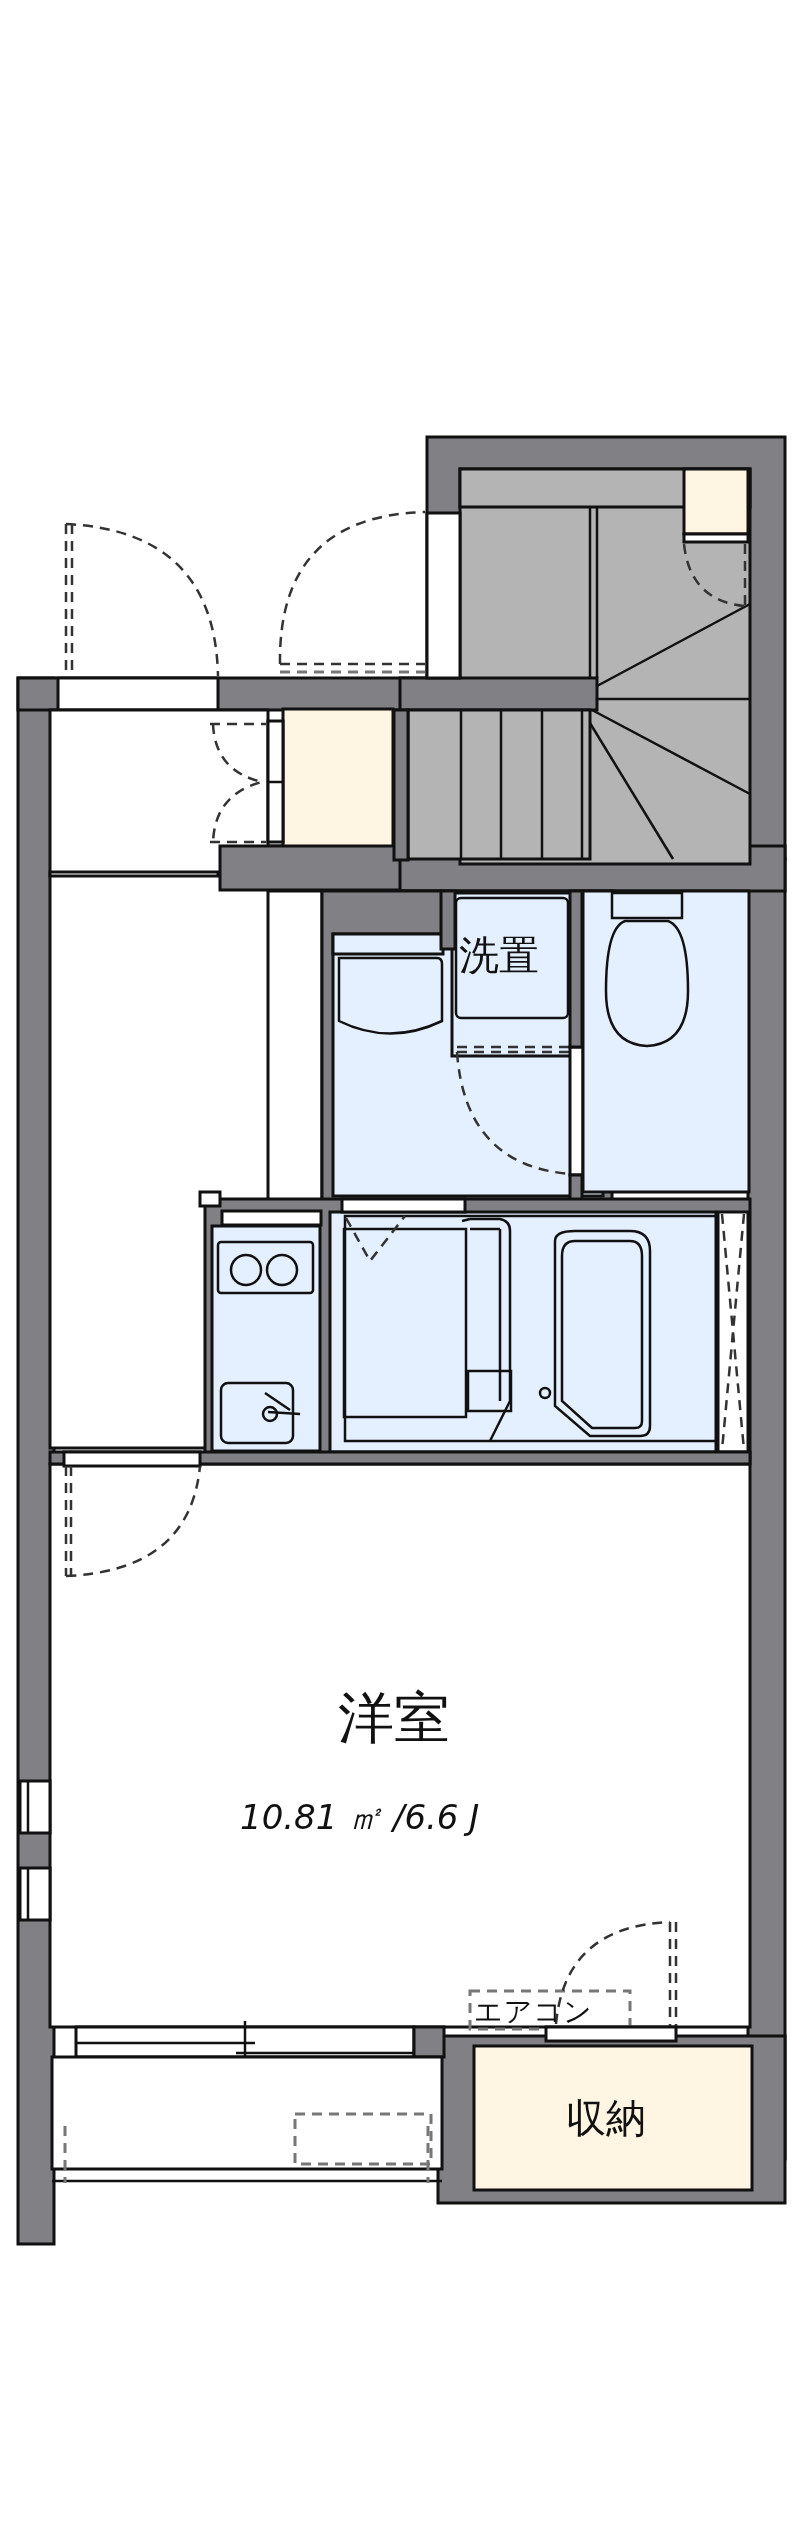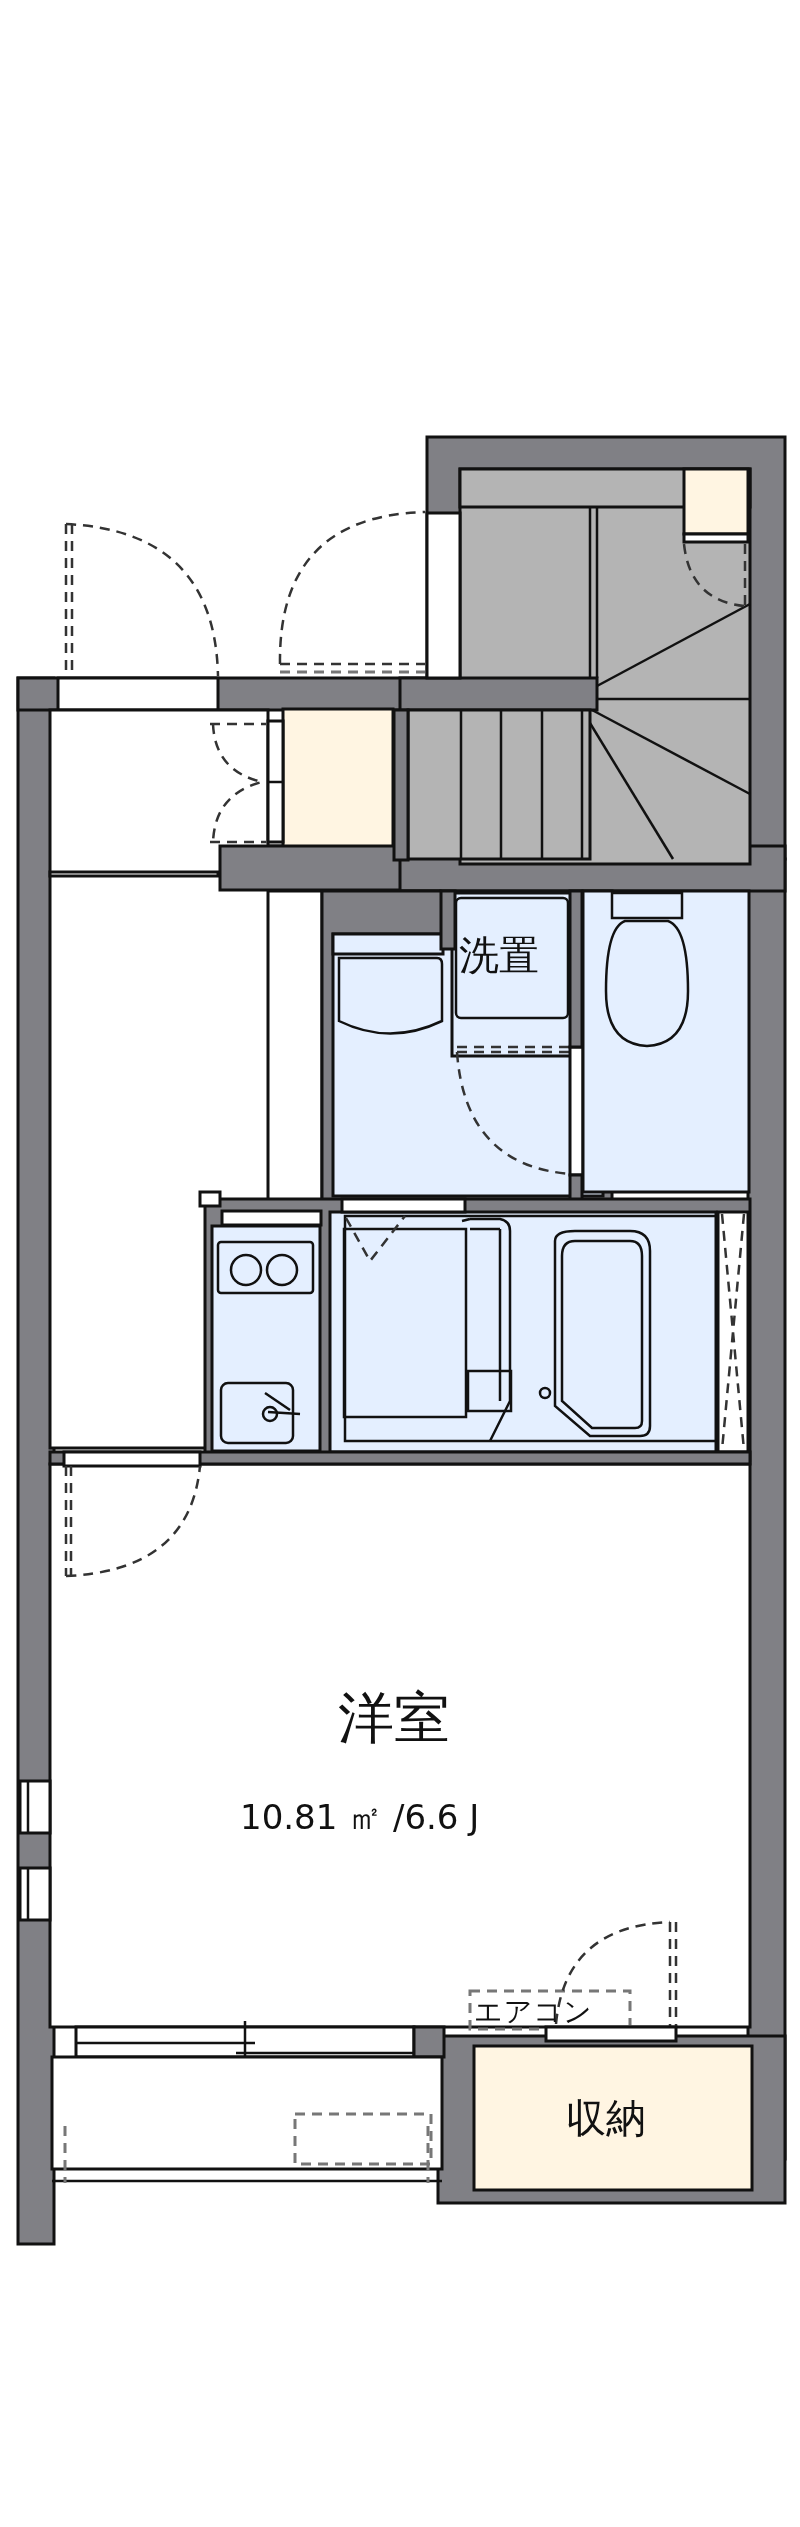--- a/index.html
+++ b/index.html
@@ -187,21 +187,21 @@
     <line class="dashg" x1="65" y1="2110" x2="65" y2="2167"></line>
     <line class="dashg" x1="428" y1="2110" x2="428" y2="2167"></line>
   </g>
 </svg>
 
   
   <div class="lbl sm-name" style="left:459px; top:919px;">洗置</div>
 
   <div class="lbl room-name" style="left:338px; top:1678px;font-family:Liberation Mono, monospace;">洋室</div>
 
-  <div class="lbl room-area" style="left:240px; top:1784px;">
+  <div class="lbl room-area" style="left:240px; top:1784px;font-style:italic;">
     <span>10.81</span>
     <span>㎡</span>
     <span>/6.6 J</span>
   </div>
 
   <div class="lbl ac-name" style="left:474px; top:1982px;font-family:Liberation Serif, serif;">エアコン</div>
 
   <div class="lbl sm-name" style="left:566px; top:2082px;text-align:right;">収納</div>
 </div>
 

